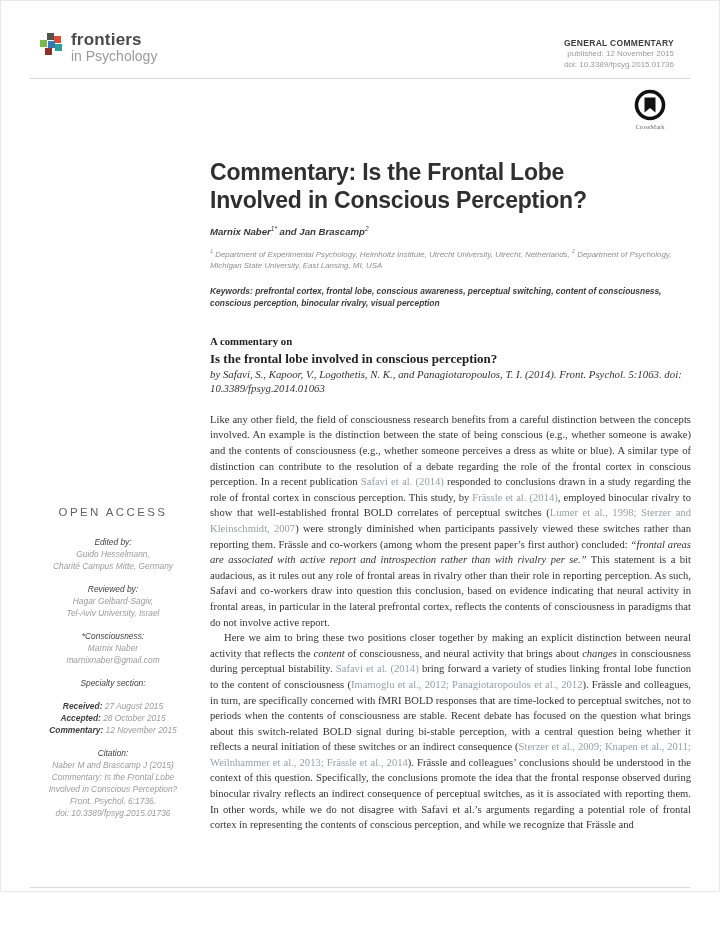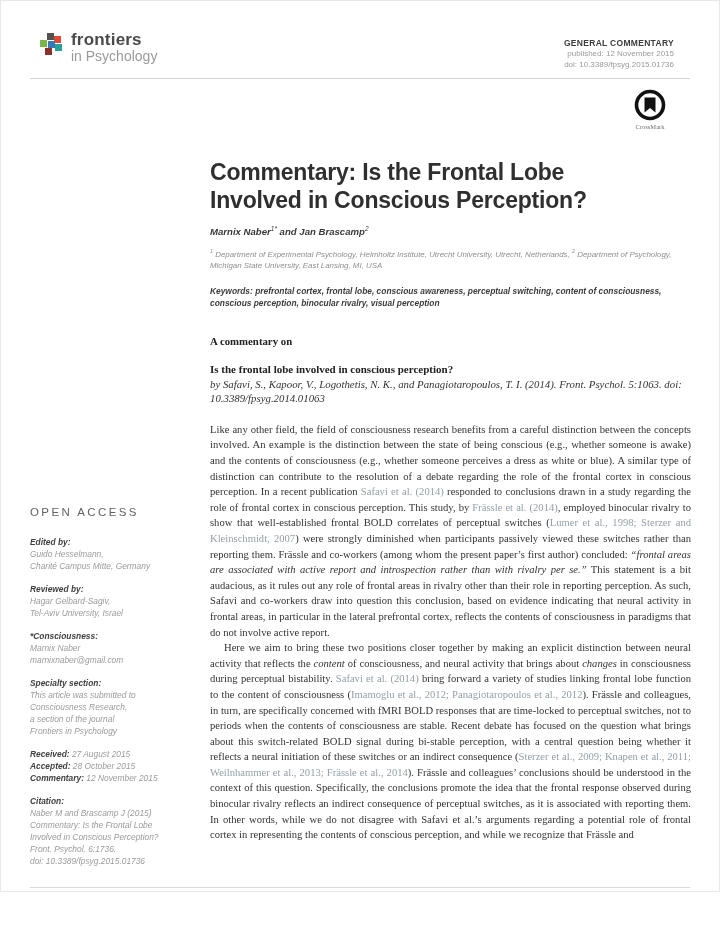--- a/index.html
+++ b/index.html
@@ -27,43 +27,43 @@
   .header-meta .meta-line { font-size: 8px; color: #9a9a9a; line-height: 10.5px; }
 
   .header-rule { position: absolute; left: 30px; right: 30px; top: 78px; border-top: 1px solid #d6d6d6; }
 
   
   .crossmark { position: absolute; right: 47px; top: 88px; width: 46px; text-align: center; cursor: pointer; }
   .crossmark svg { display: block; margin: 0 auto; }
   .crossmark .cm-label { font-size: 6.5px; color: #6f6f6f; margin-top: 1px; font-family: "Liberation Serif", serif; }
 
   
-  .sidebar { position: absolute; left: 30px; top: 506px; width: 166px; text-align: left; }
+  .sidebar { position: absolute; left: 30px; top: 506px; width: 166px; text-align: center; }
   .open-access { font-size: 11.5px; color: #636363; letter-spacing: 2.4px; margin-bottom: 18px; font-weight: 400; }
   .side-group { margin-bottom: 11px; }
-  .side-label { font-size: 8.4px; font-weight: bold; font-style: italic; color: #3f3f3f; line-height: 12px; }
+  .side-label { font-size: 8.4px; font-weight: normal; font-style: italic; color: #3f3f3f; line-height: 12px; }
   .side-value { font-size: 8.4px; font-style: italic; color: #9b9b9b; line-height: 12px; white-space: pre-line; }
   .side-dates .date-row { font-size: 8.4px; line-height: 12px; }
   .side-dates .date-label { font-weight: bold; font-style: italic; color: #3f3f3f; }
   .side-dates .date-value { font-style: italic; color: #9b9b9b; }
 
   
   .main { position: absolute; left: 210px; top: 158px; width: 481px; }
   .title {
     font-size: 23px; line-height: 28px; font-weight: bold; color: #2f2f2f;
     width: 450px; letter-spacing: -0.2px;
   }
   .authors { margin-top: 11px; font-size: 9.6px; font-style: italic; font-weight: bold; color: #3a3a3a; }
   .authors sup { font-size: 6.5px; font-weight: normal; }
   .affiliations { margin-top: 9px; font-size: 7.9px; font-style: italic; color: #8f8f8f; line-height: 11.5px; }
   .affiliations sup { font-size: 5.5px; }
   .keywords { margin-top: 13px; font-size: 8.4px; font-weight: bold; color: #3c3c3c; line-height: 12px; font-style: italic; }
 
   .commentary-heading { margin-top: 26px; font-family: "Liberation Serif", serif; font-size: 10.8px; font-weight: bold; color: #222; }
-  .target-title { margin-top: 15px; font-family: "Liberation Serif", serif; font-size: 11px; font-weight: bold; color: #222; line-height: 14px; }
+  .target-title { margin-top: 5px; font-family: "Liberation Serif", serif; font-size: 13px; font-weight: bold; color: #222; line-height: 14px; }
   .target-citation { font-family: "Liberation Serif", serif; font-size: 10.8px; font-style: italic; color: #333; line-height: 14.5px; margin-top: 1px; }
 
   .article-body { margin-top: 16px; }
   .body-para {
     font-family: "Liberation Serif", serif;
     font-size: 10.6px; line-height: 15.6px; color: #333333;
     text-align: justify;
   }
   .body-para.indent { text-indent: 14px; }
   .body-para .cite { color: #94a0a8; }
@@ -129,24 +129,20 @@
     </div>
 
     <div class="side-group">
       <div class="side-label">*Consciousness:</div>
       <div class="side-value">Marnix Naber</div>
       <div class="side-value">marnixnaber@gmail.com</div>
     </div>
 
     <div class="side-group">
       <div class="side-label">Specialty section:</div>
-      <div class="side-value">This article was submitted to
-Consciousness Research,
-a section of the journal
-Frontiers in Psychology</div>
     </div>
 
     <div class="side-group side-dates">
       <div class="date-row"><span class="date-label">Received: </span><span class="date-value">27 August 2015</span></div>
       <div class="date-row"><span class="date-label">Accepted: </span><span class="date-value">28 October 2015</span></div>
       <div class="date-row"><span class="date-label">Commentary: </span><span class="date-value">12 November 2015</span></div>
     </div>
 
     <div class="side-group">
       <div class="side-label">Citation:</div>

